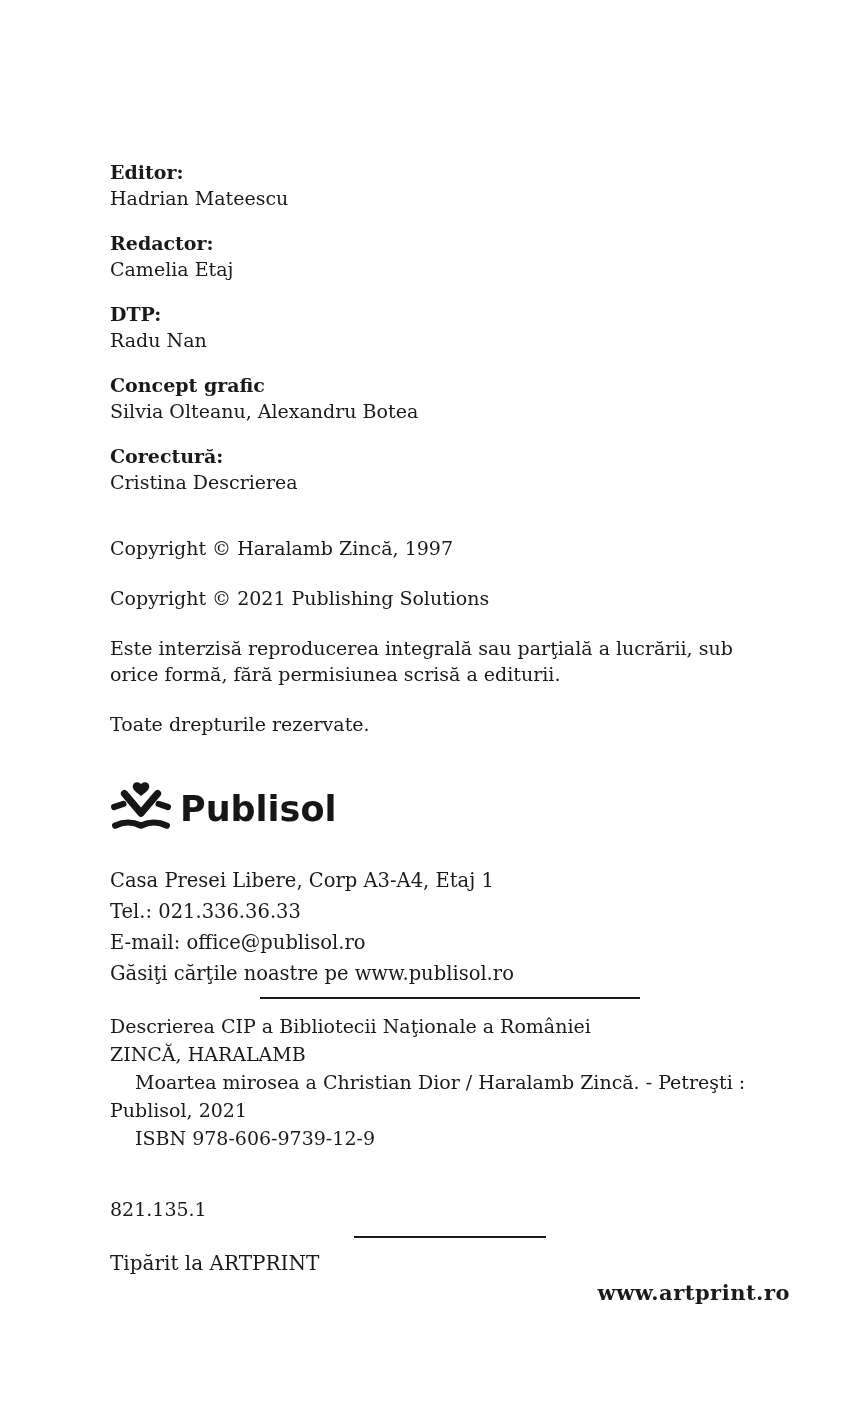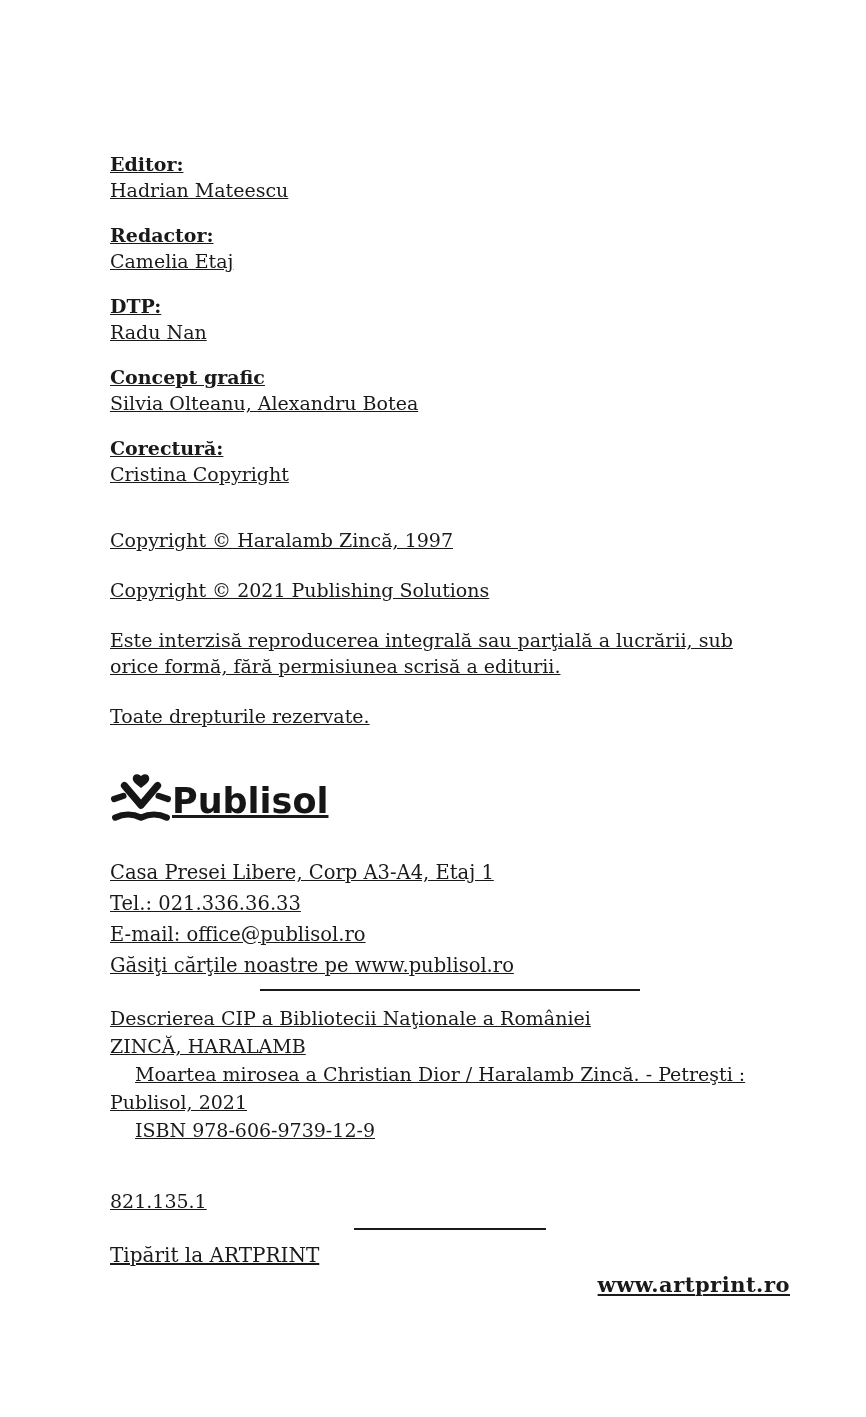--- a/index.html
+++ b/index.html
@@ -9,23 +9,22 @@
     height: 1417px;
     background: #ffffff;
     color: #1a1a1a;
     font-family: "DejaVu Serif", "Liberation Serif", serif;
     font-size: 19px;
     overflow: hidden;
   }
   .content {
     position: absolute;
     left: 110px;
-    top: 0;
+    top: 8px;
     width: 680px;
-    text-decoration: underline;
   }
   .line { line-height: 26px; white-space: nowrap; }
   .bold { font-weight: bold; }
 
   
   .credits { padding-top: 151px; }
   .credit-group { margin-bottom: 19px; }
   .credit-group .line { line-height: 26px; }
 
   
@@ -39,21 +38,21 @@
     display: flex;
     align-items: center;
     height: 60px;
   }
   .logo-icon { width: 62px; height: 58px; flex: 0 0 auto; }
   .logo-word {
     font-family: "DejaVu Sans", "Liberation Sans", sans-serif;
     font-weight: bold;
     font-size: 35px;
     letter-spacing: 0px;
-    margin-left: 0;
+    margin-left: 8px;
     color: #161616;
     line-height: 58px;
   }
 
   .contact { margin-top: 26px; }
   .contact .line { line-height: 31px; font-size: 19.5px; }
 
   .rule1 {
     margin-top: 8px;
     width: 380px;
@@ -102,21 +101,21 @@
       <div class="credit-group">
         <div class="line bold">DTP:</div>
         <div class="line">Radu Nan</div>
       </div>
       <div class="credit-group">
         <div class="line bold">Concept grafic</div>
         <div class="line">Silvia Olteanu, Alexandru Botea</div>
       </div>
       <div class="credit-group">
         <div class="line bold">Corectură:</div>
-        <div class="line">Cristina Copyright</div>
+        <div class="line">Cristina Descrierea</div>
       </div>
     </section>
 
     <section class="copyright">
       <div class="line">Copyright © Haralamb Zincă, 1997</div>
       <div class="line cp-gap">Copyright © 2021 Publishing Solutions</div>
       <div class="cp-gap">
         <div class="line">Este interzisă reproducerea integrală sau parţială a lucrării, sub</div>
         <div class="line">orice formă, fără permisiunea scrisă a editurii.</div>
       </div>

